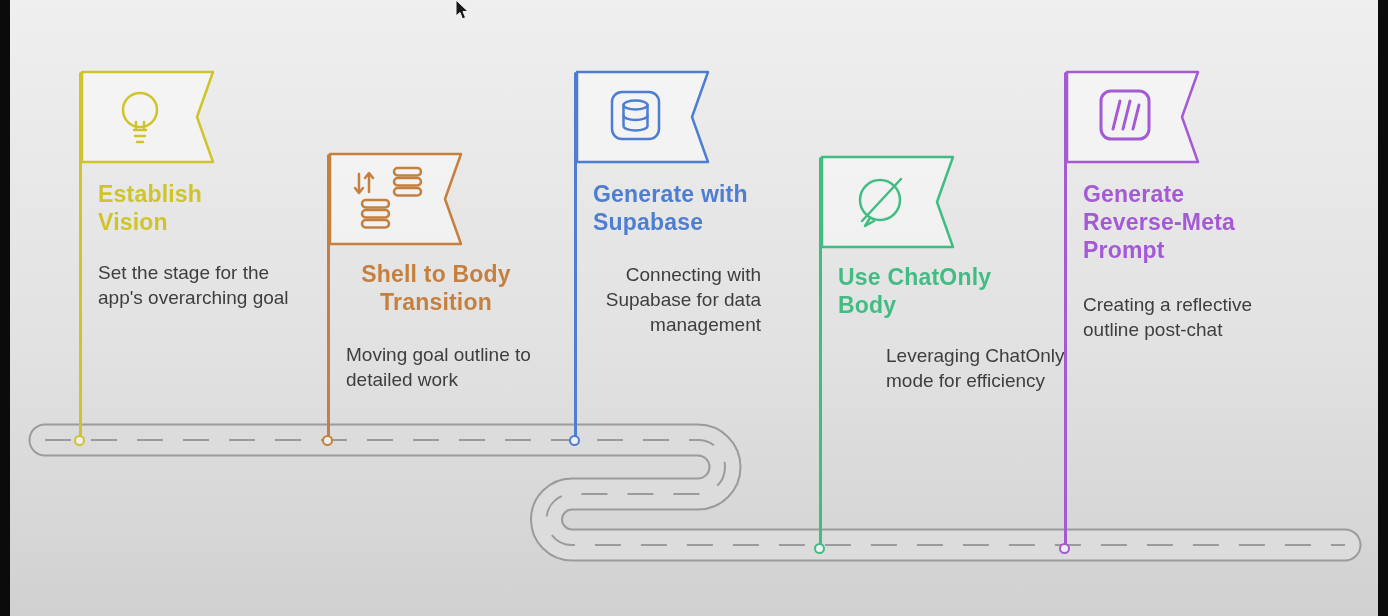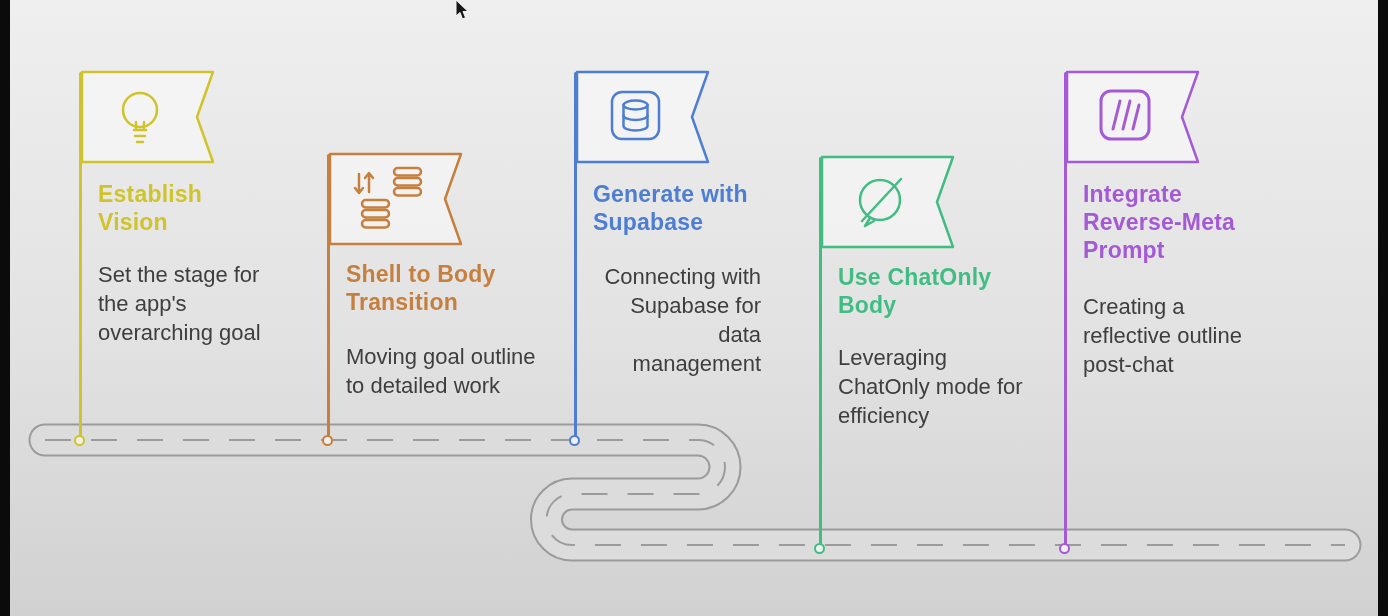--- a/index.html
+++ b/index.html
@@ -21,39 +21,39 @@
   .node {
     position:absolute; width:11px; height:11px; border-radius:50%;
     background:#efefef; border:2.5px solid currentColor; left:-6px;
   }
   .flag-svg { position:absolute; left:0; top:0; }
   .title {
     position:absolute; left:18px; font-weight:bold; font-size:23px;
     line-height:1.22; letter-spacing:.2px;
   }
   .desc {
-    position:absolute; left:18px; font-size:22px; line-height:1.32; color:#3e3e3e;
+    position:absolute; left:18px; font-size:19px; line-height:1.32; color:#3e3e3e;
   }
 
   
   .m1 { left:80px;  top:70px;  }
   .m1 .pole { height:368px; } .m1 .node { top:365px; }
   .m1 .title { top:110px; width:150px; } .m1 .desc { top:190px; width:196px; }
 
   .m2 { left:328px; top:152px; }
   .m2 .pole { height:286px; } .m2 .node { top:283px; }
-  .m2 .title { top:108px; width:180px; } .m2 .desc { top:190px; width:200px; }
+  .m2 .title { top:108px; width:180px;text-align:center; } .m2 .desc { top:190px; width:200px; }
 
   .m3 { left:575px; top:70px;  }
   .m3 .pole { height:368px; } .m3 .node { top:365px; }
   .m3 .title { top:110px; width:185px; } .m3 .desc { top:192px; width:168px;text-align:right; }
 
   .m4 { left:820px; top:155px; }
   .m4 .pole { height:391px; } .m4 .node { top:388px; }
-  .m4 .title { top:108px; width:170px; } .m4 .desc { top:188px; width:190px; }
+  .m4 .title { top:108px; width:170px; } .m4 .desc { top:188px; width:190px;margin-left:48px; }
 
   .m5 { left:1065px; top:70px; }
   .m5 .pole { height:476px; } .m5 .node { top:473px; }
   .m5 .title { top:110px; width:170px; } .m5 .desc { top:222px; width:186px; }
 </style>
 </head>
 <body>
 
 <div class="canvas">
 
@@ -134,21 +134,21 @@
     <div class="node"></div>
     <svg class="flag-svg" width="136" height="95" viewBox="0 0 136 95">
       <polygon points="2,2 133,2 117,47 133,92 2,92" fill="rgba(255,255,255,0.45)" stroke="currentColor" stroke-width="2.5" stroke-linejoin="round"></polygon>
       <g stroke="currentColor" stroke-width="3" fill="none" stroke-linecap="round">
         <rect x="36" y="21" width="48" height="48" rx="10"></rect>
         <path d="M48 59 L 55 31"></path>
         <path d="M58 59 L 65 31"></path>
         <path d="M68 59 L 74 35"></path>
       </g>
     </svg>
-    <div class="title">Integrate Reverse-Meta Prompt</div>
+    <div class="title">Generate Reverse-Meta Prompt</div>
     <div class="desc">Creating a reflective outline post-chat</div>
   </div>
 
   <svg class="cursor" width="18" height="22" viewBox="0 0 18 22">
     <polygon points="4,0 4,16 8,12.5 10.5,19 13.5,17.5 11,11.5 16,11.5" fill="#181818" stroke="#f5f5f5" stroke-width="1"></polygon>
   </svg>
 
   <div class="letterbox left"></div>
   <div class="letterbox right"></div>
 </div>

